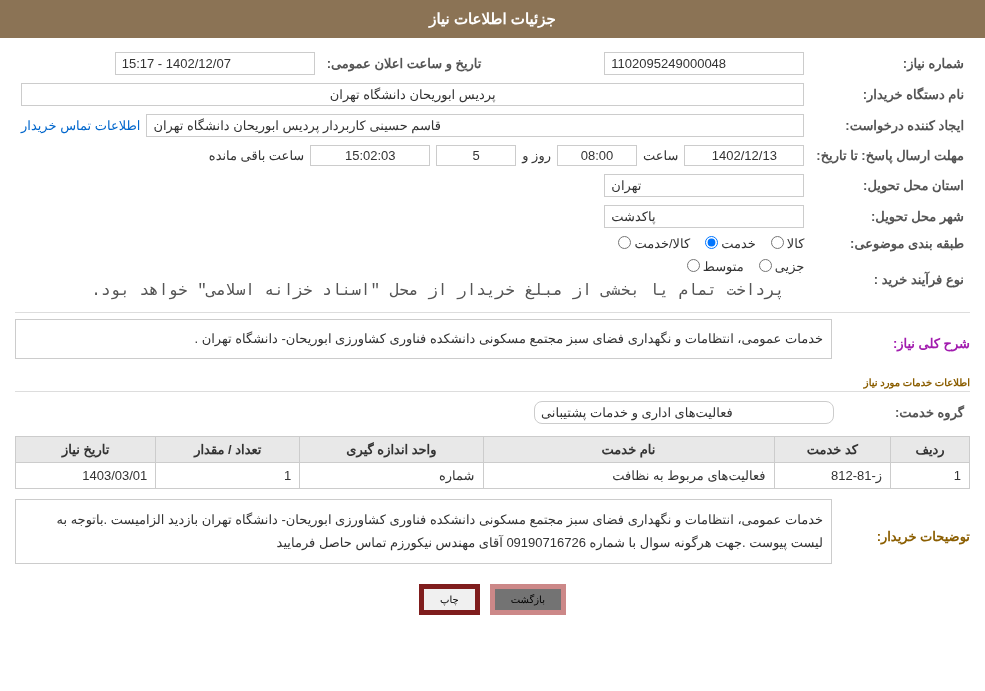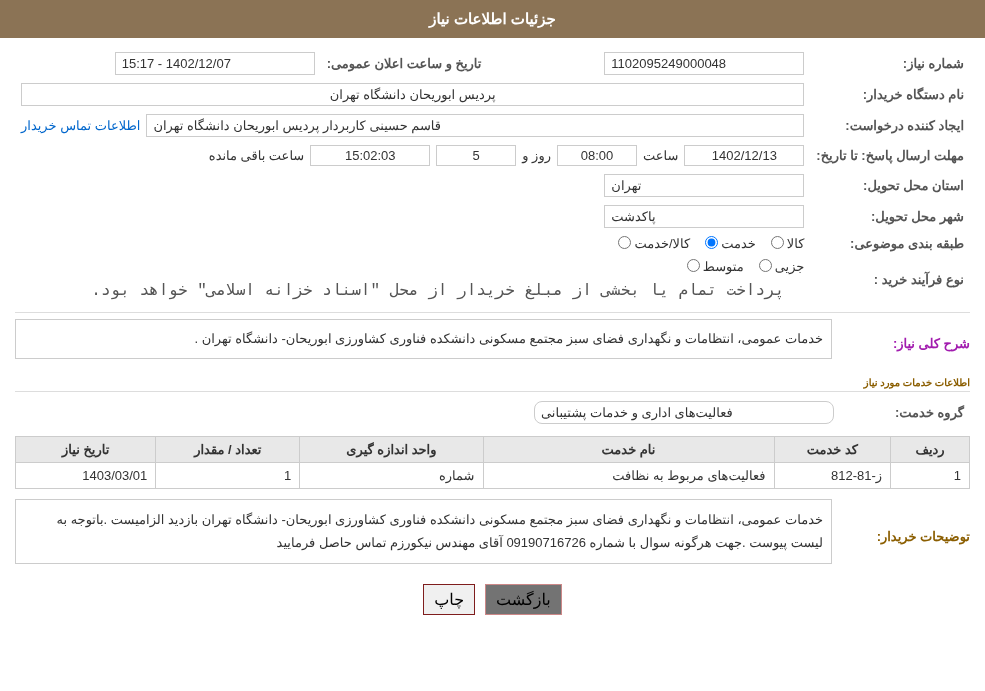--- a/index.html
+++ b/index.html
@@ -127,24 +127,24 @@
       margin-bottom: 10px;
     }
     .btn-row {
       display: flex;
       justify-content: center;
       gap: 10px;
       margin-top: 10px;
       margin-bottom: 10px;
     }
     .btn {
-      padding: 5px 10px;
-      border: 1px solid #7f1d1d;
+      padding: 5px 16px;
+      border: 5px solid #7f1d1d;
       cursor: pointer;
-      font-size: 16px;
+      font-size: 10px;
       font-family: Tahoma, Arial, sans-serif;
       background: #f0f0f0;
     }
     .btn-back { background: #737373; border-color: #c88; }
     .btn-print { background: #f0f0f0; }
     .watermark-area {
       position: relative;
     }
     .small-input {
       border: 1px solid #ccc;

